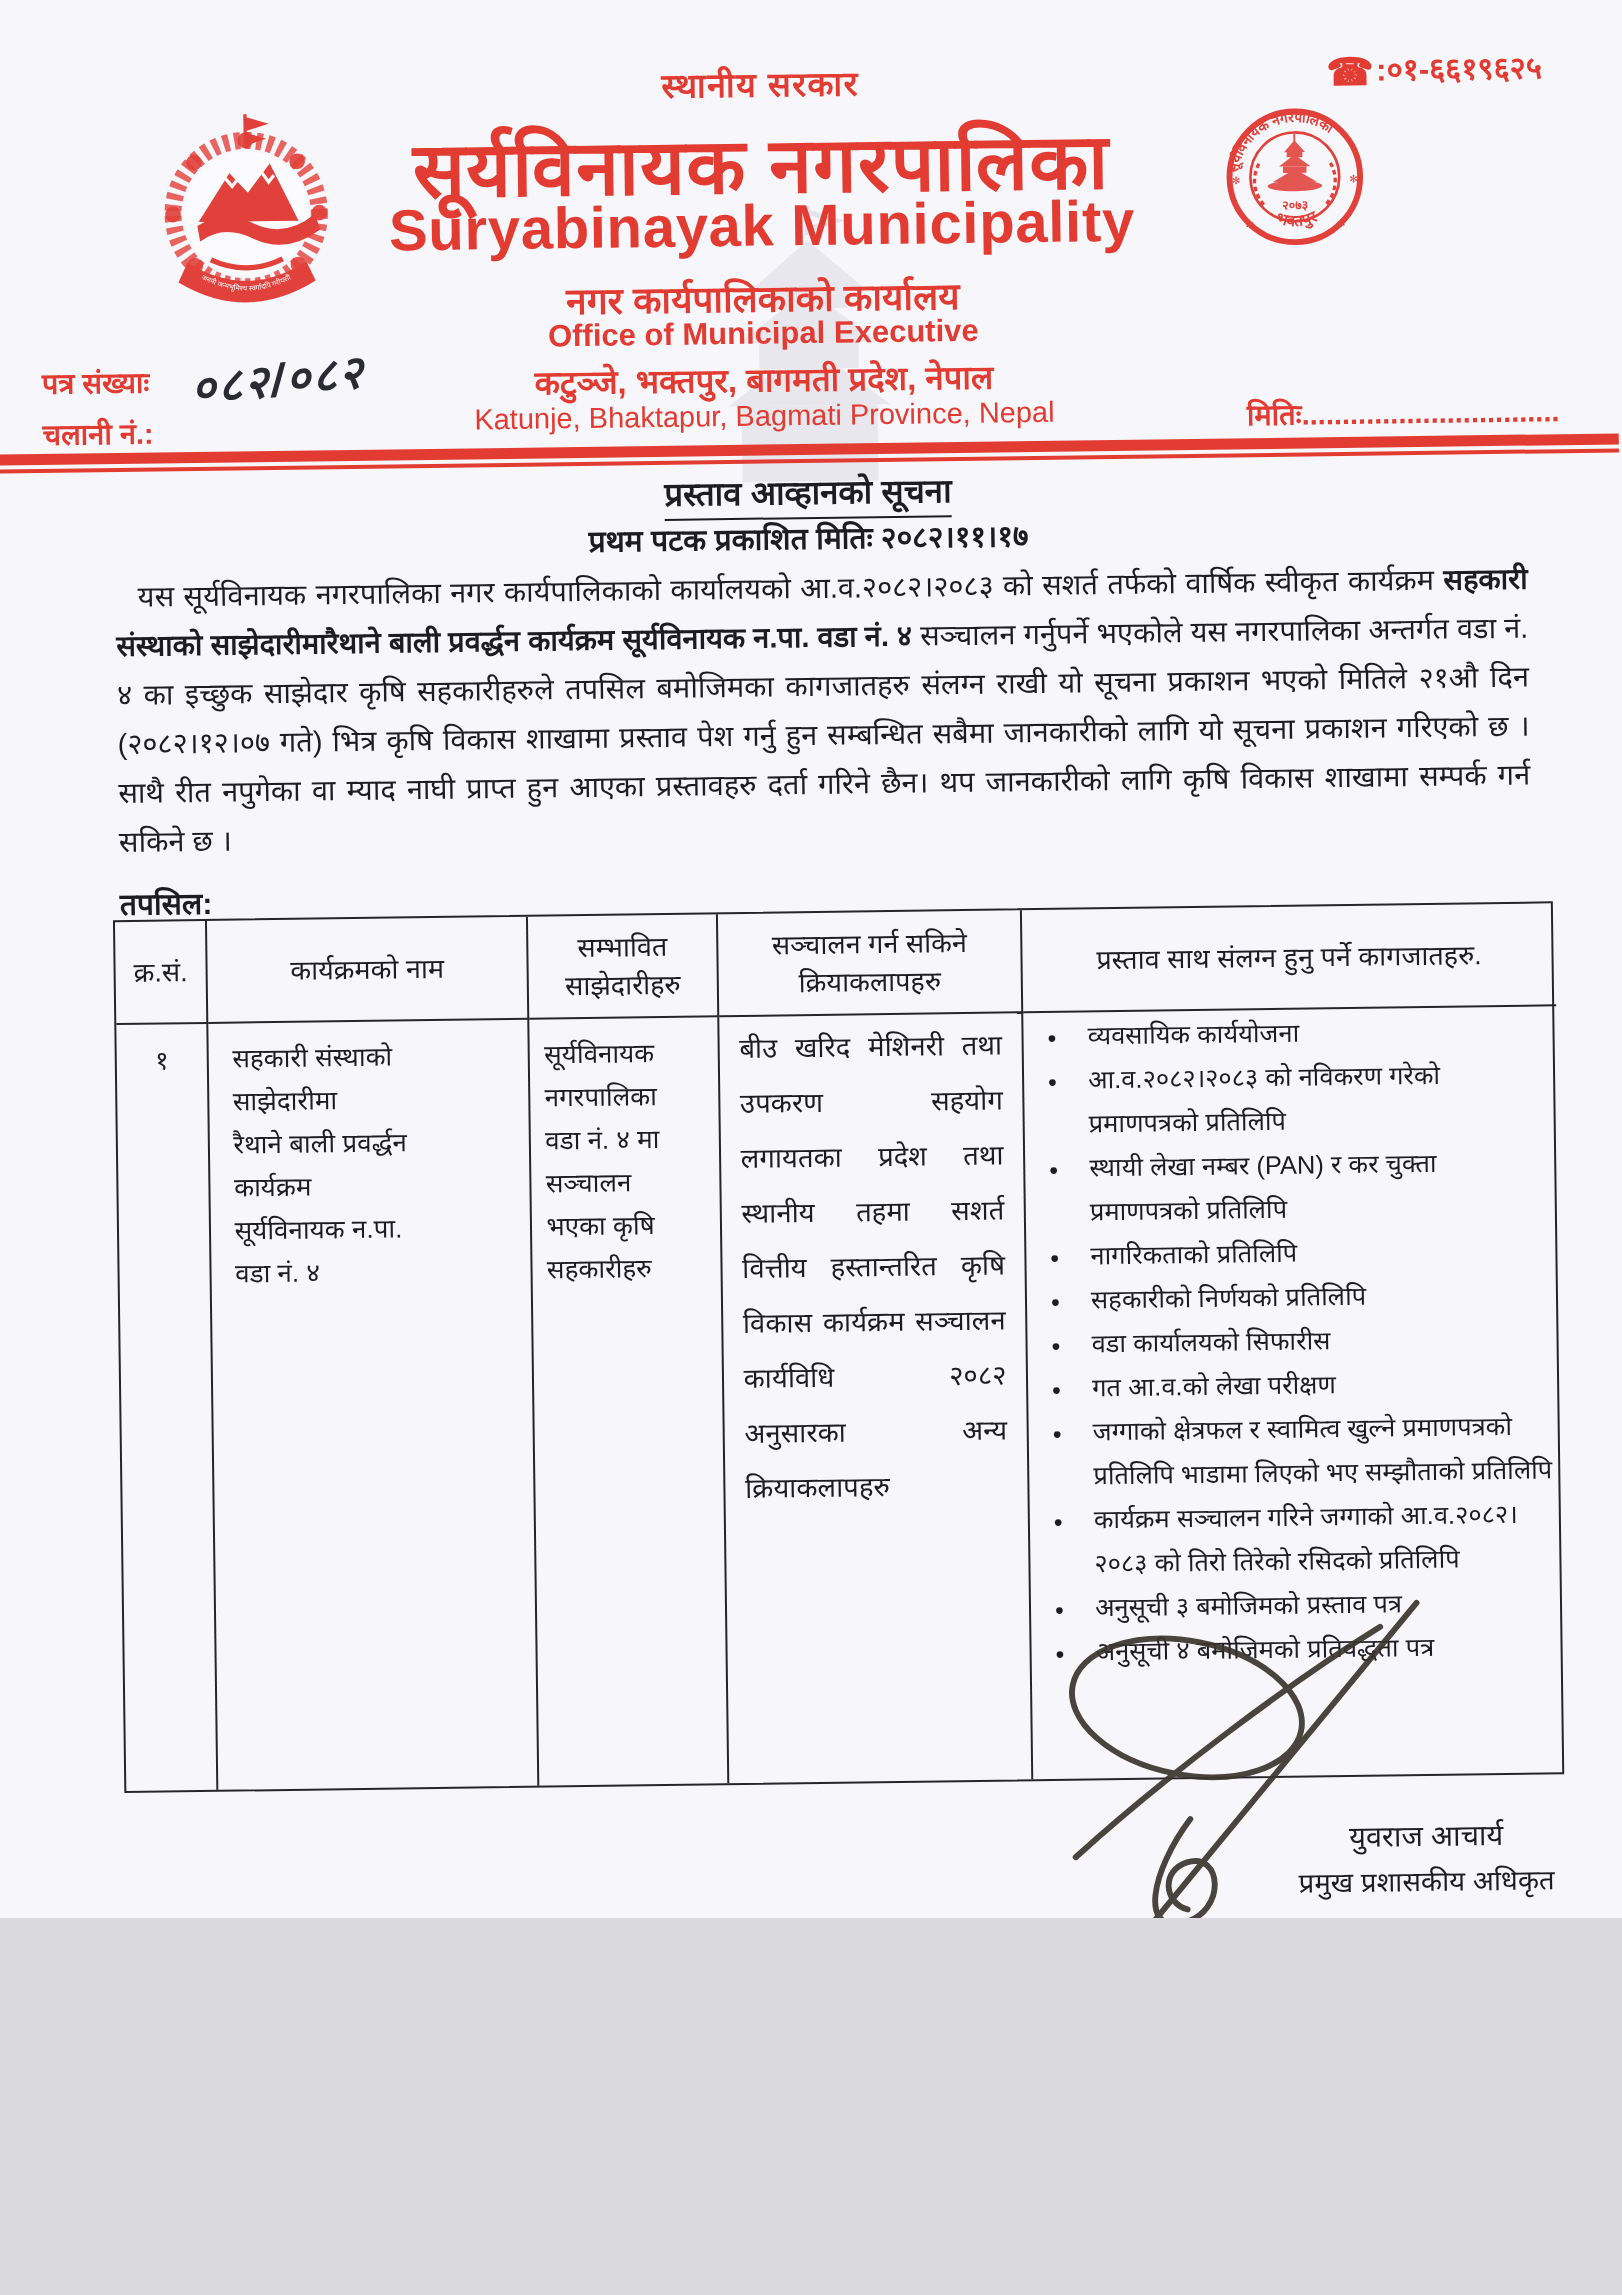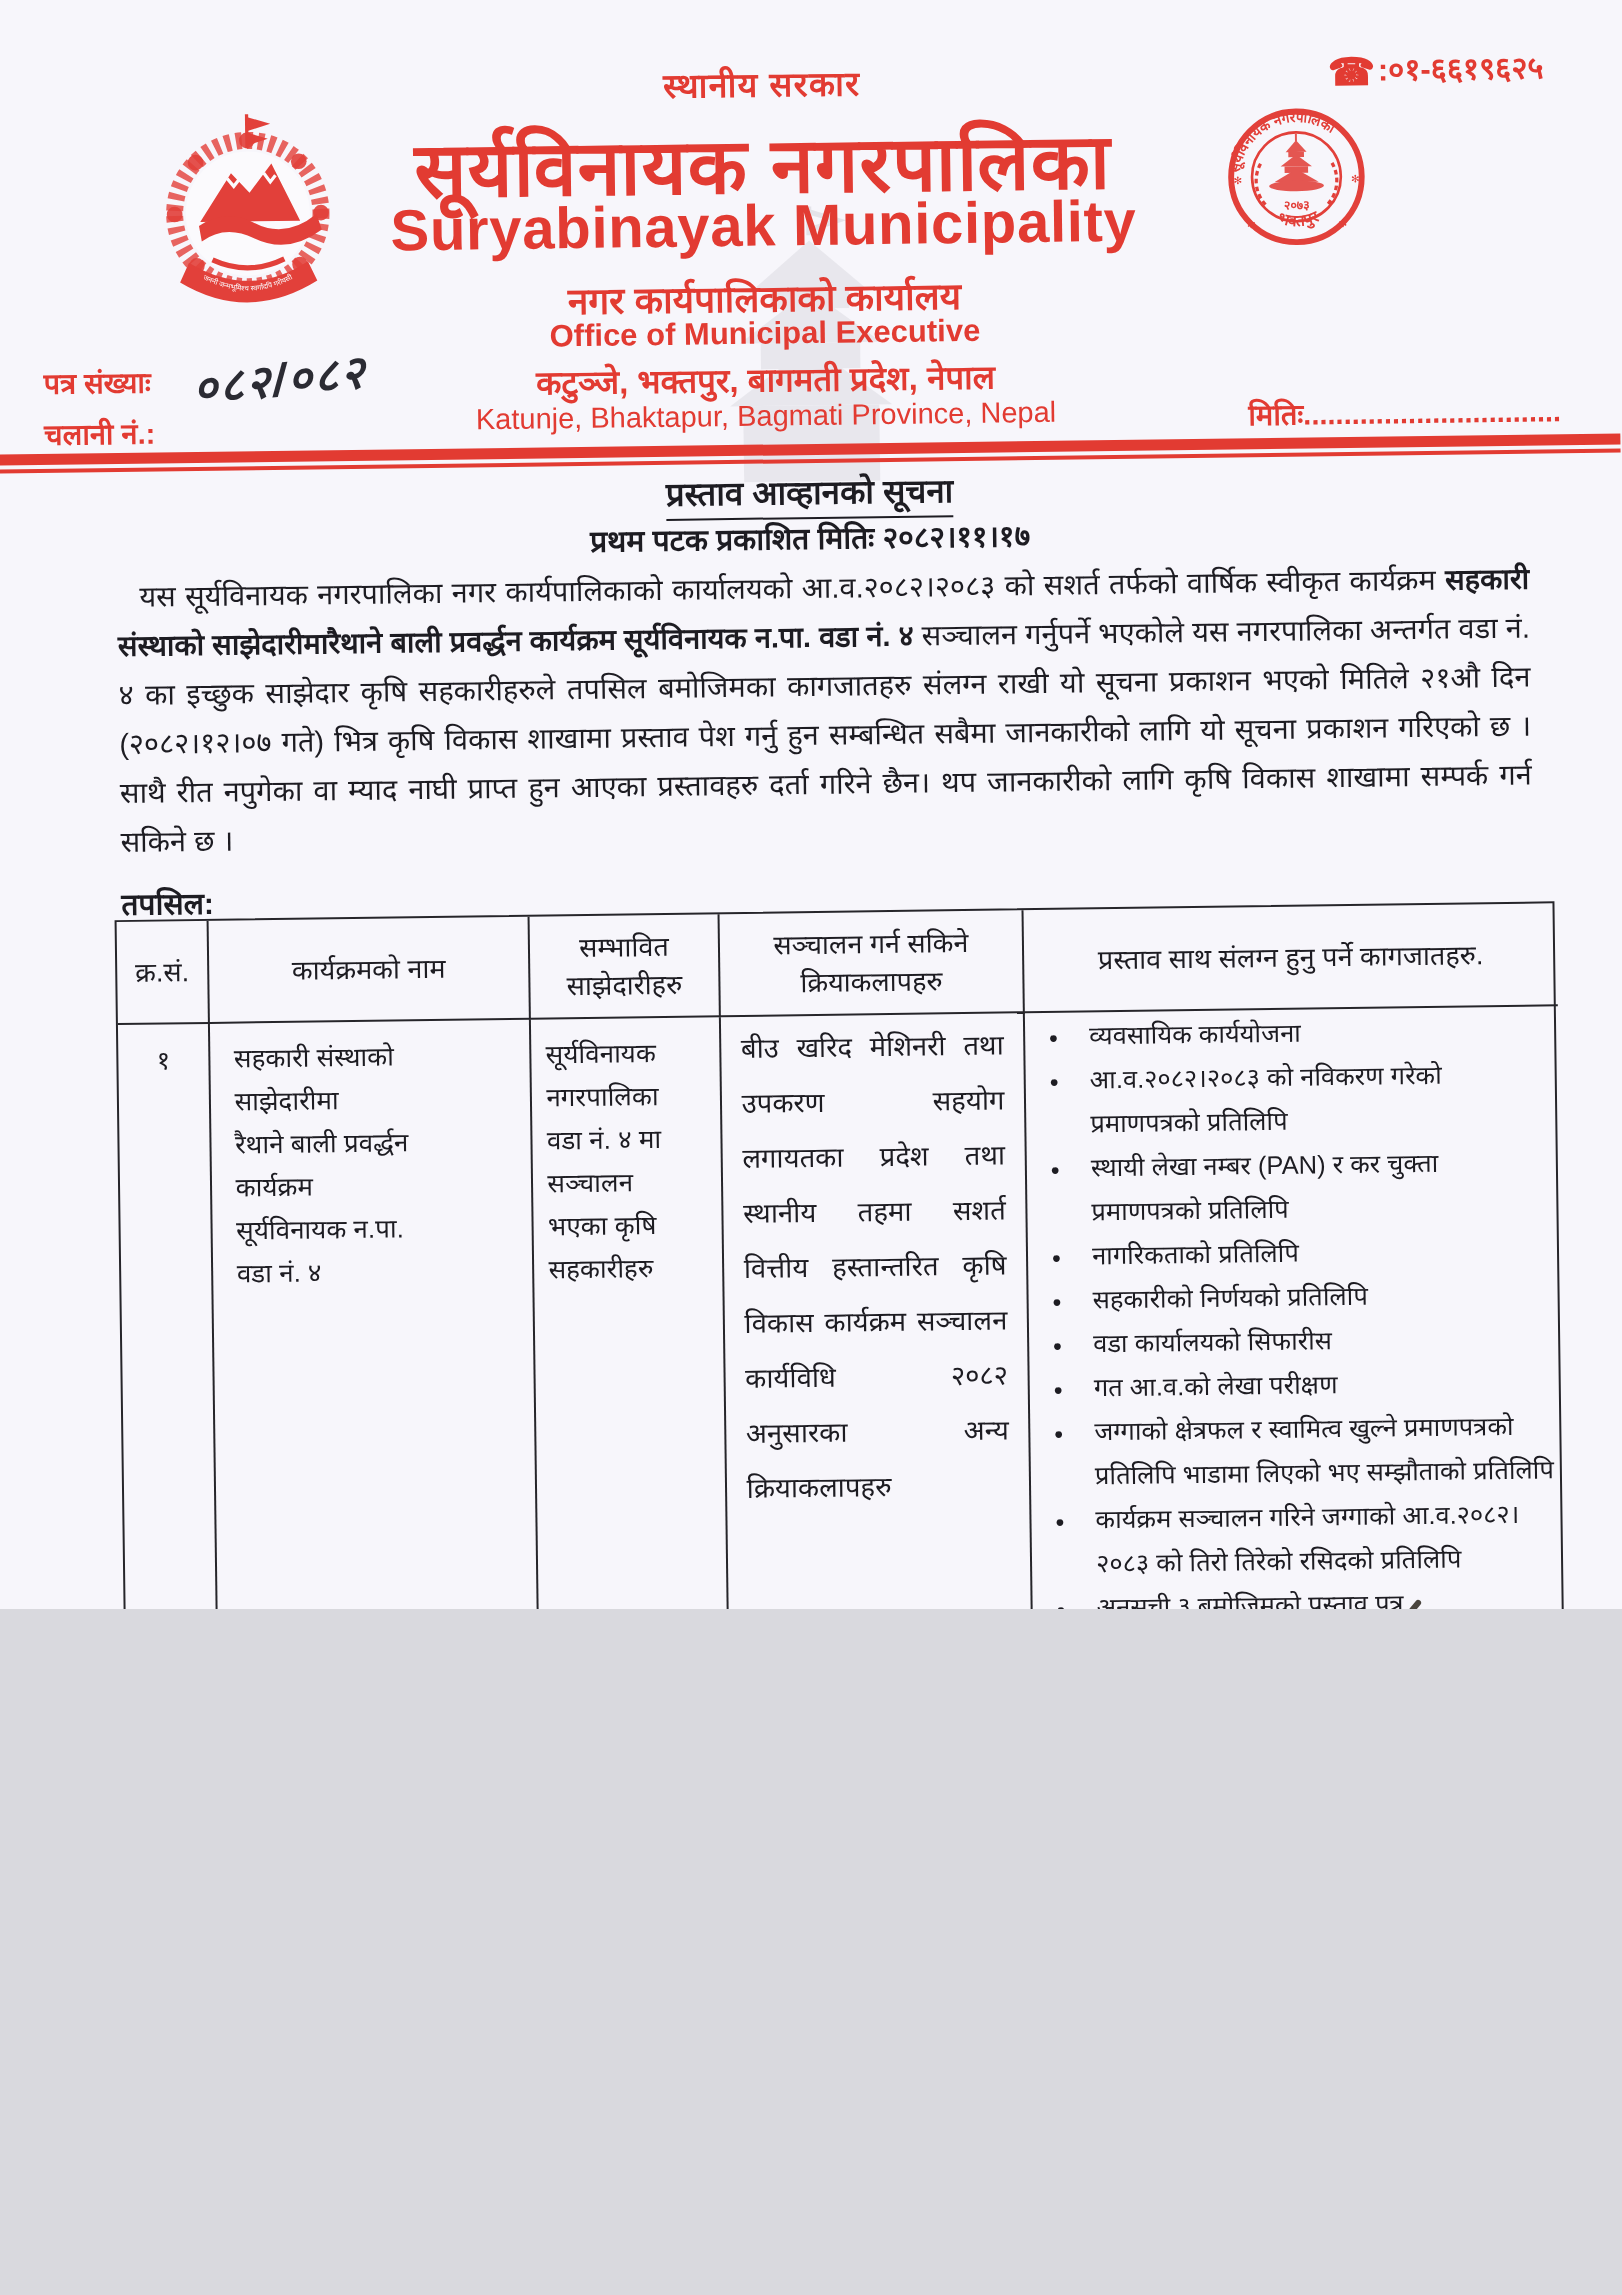--- a/index.html
+++ b/index.html
@@ -1,17 +1,17 @@
 <!DOCTYPE html>
 <html style="font-size:10.5px"><head>
 <meta charset="utf-8">
 <style>
   html,body{margin:0;padding:0;background:#d9d9de;}
   .sheet{
-    position:relative; width:1623px; height:1609px; overflow:hidden;
+    position:relative; width:1623px; height:1918px; overflow:hidden;
     background:#f7f6fb;
     font-family:"Liberation Sans", sans-serif;
     color:#1d1c22;
   }
   .tilt{position:absolute; inset:0; transform:rotate(-0.75deg); transform-origin:50% 40%;}
   .abs{position:absolute;}
   .red{color:#e23b32;}
   .center-col{position:absolute; left:281px; right:366px; text-align:center;}
 
   .gov-label{top:60px; font-size:34px; font-weight:bold; letter-spacing:1.3px;}

